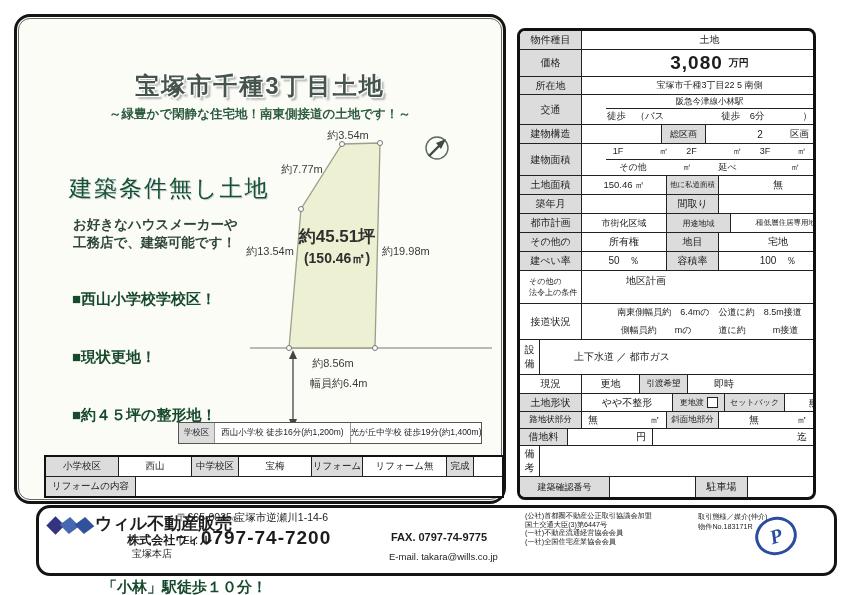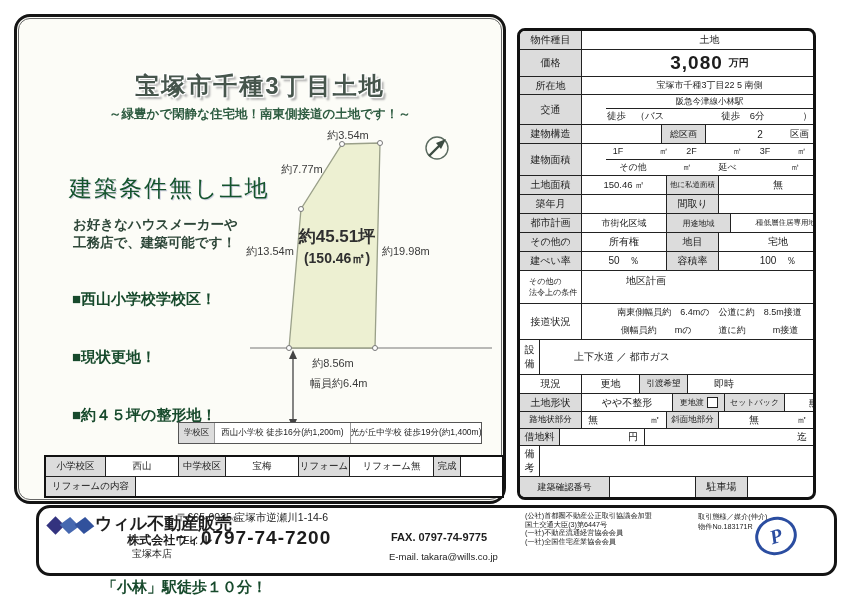--- a/index.html
+++ b/index.html
@@ -131,21 +131,21 @@
   </svg>
 
   <div class="abs strip">
     <div class="sc gy" style="width:36px">学校区</div>
     <div class="sc" style="width:136px">西山小学校 徒歩16分(約1,200m)</div>
     <div class="sc f">光が丘中学校 徒歩19分(約1,400m)</div>
   </div>
 
   <div class="abs mini">
     <div class="mrow">
-      <div class="mc gy" style="width:60px">小学校区</div>
+      <div class="mc gy" style="width:73px">小学校区</div>
       <div class="mc" style="width:73px">西山</div>
       <div class="mc gy" style="width:47px">中学校区</div>
       <div class="mc" style="width:73px">宝梅</div>
       <div class="mc gy" style="width:51px">リフォーム</div>
       <div class="mc" style="width:84px">リフォーム無</div>
       <div class="mc gy" style="width:27px">完成</div>
       <div class="mc f"></div>
     </div>
     <div class="mrow">
       <div class="mc gy" style="width:90px">リフォームの内容</div>
@@ -284,21 +284,21 @@
       <span>㎡</span>
     </div>
     <div class="c gy" style="width:52px;font-size:8.5px">斜面地部分</div>
     <div class="c f" style="justify-content:space-between;padding:0 6px">
       <span>無</span>
       <span>㎡</span>
     </div>
   </div>
 
   <div class="srow" style="height:16px">
-    <div class="c gy" style="width:40px">借地料</div>
+    <div class="c gy" style="width:48px">借地料</div>
     <div class="c" style="width:85px;justify-content:flex-end;padding-right:6px">円</div>
     <div class="c f" style="justify-content:flex-end;padding-right:6px">迄</div>
   </div>
 
   <div class="srow" style="height:30px">
     <div class="c col" style="width:20px;font-size:10px;align-items:center">
       <div>備</div>
       <div>考</div>
     </div>
     <div class="c f"></div>

